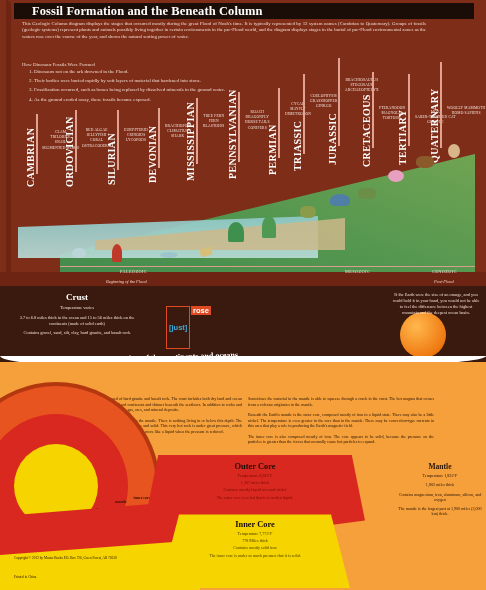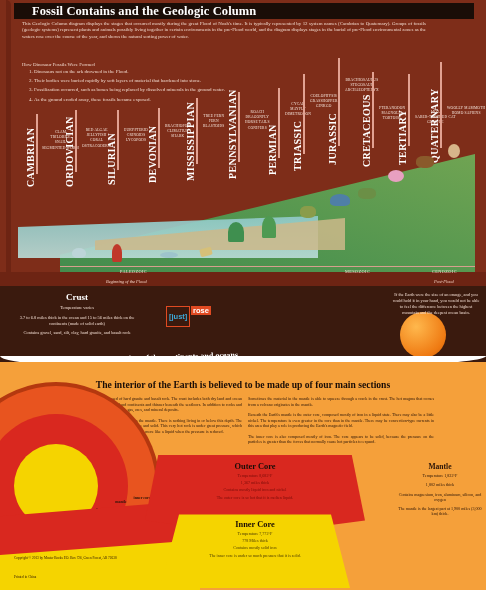--- a/index.html
+++ b/index.html
@@ -45,21 +45,21 @@
   .crit{position:absolute;border-radius:50%;}
 
   
   .crustband{position:absolute;left:0;top:286px;width:486px;height:82px;background:#3a1a0e;}
   .crustbox{position:absolute;left:14px;top:292px;width:126px;color:#f3ddd2;text-align:center;}
   .crustbox h2{margin:0 0 3px 0;font-size:9px;color:#fff;font-weight:bold;}
   .crustbox p{margin:0 0 4px 0;font-size:4.4px;line-height:5.8px;}
   .orange-box{position:absolute;left:392px;top:292px;width:88px;color:#f3ddd2;font-size:4.4px;line-height:5.9px;text-align:center;}
 
   .just{position:absolute;left:166px;top:306px;width:46px;height:12px;}
-  .just .b1{position:absolute;left:0;top:0;border:1.2px solid #e04a22;padding:5px 2px;color:#3da8d8;font-weight:bold;font-size:7.5px;font-family:"Liberation Sans",sans-serif;background:#3a1a0e;}
+  .just .b1{position:absolute;left:0;top:0;border:1.2px solid #e04a22;padding:16px 2px;color:#3da8d8;font-weight:bold;font-size:7.5px;font-family:"Liberation Sans",sans-serif;background:#3a1a0e;}
   .just .b2{position:absolute;left:25px;top:0;background:#e04a22;color:#fff;font-weight:bold;font-size:7.5px;padding:0 2px;font-family:"Liberation Sans",sans-serif;}
   .question{position:absolute;left:218px;top:303px;width:170px;color:#f0a513;font-weight:bold;font-size:7.3px;line-height:8.6px;font-family:"Liberation Serif",serif;}
 
   .tagline{position:absolute;left:24px;top:352px;width:330px;color:#fff;font-weight:bold;font-size:8px;
            font-family:"Liberation Serif",serif;transform:rotate(-2deg);}
 
   
   .mainorange{position:absolute;left:0;top:362px;width:486px;height:228px;background:#f5a03a;}
   .whitewave{position:absolute;left:0;top:356px;width:486px;height:14px;background:#fff;
              border-radius:0 0 60% 40%/0 0 100% 100%;}
@@ -111,21 +111,21 @@
 <body>
 
 <div class="page">
 
   <div class="leftedge"></div>
 
   <div class="top">
     <div class="leftedge2"></div>
 
     <div class="title-bar">
-      <h1>Fossil Contains and the Geologic Column</h1>
+      <h1>Fossil Formation and the Beneath Column</h1>
     </div>
 
     <div class="intro">This Geologic Column diagram displays the stages that occurred mostly during the great Flood of Noah's time. It is typically represented by 12 system names (Cambrian to Quaternary). Groups of fossils (geologic systems) represent plants and animals possibly living together in certain environments in the pre-Flood world, and the diagram displays stages in the burial of pre-Flood environmental zones as the waters rose over the course of the year, and shows the natural sorting power of water.</div>
     <div class="howhead">How Dinosaur Fossils Were Formed</div>
     <ol class="steps">
       <li>Dinosaurs not on the ark drowned in the Flood.</li>
       <li>Their bodies were buried rapidly by soft layers of material that hardened into stone.</li>
       <li>Fossilization occurred, such as bones being replaced by dissolved minerals in the ground water.</li>
       <li>As the ground eroded away, these fossils became exposed.</li>
     </ol>
@@ -296,21 +296,20 @@
 
   <div class="orangefruit"></div>
   <div class="bluesleeve"></div>
   <div class="orange-box">If the Earth were the size of an orange, and you could hold it in your hand, you would not be able to feel the difference between the highest mountain and the deepest ocean basin.</div>
 
   <div class="whitewave"></div>
   <div class="tagline">The crust is very thin and consists of the continents and oceans.</div>
 
   <div class="mainorange"></div>
 
-  <div class="mainhead">The interior of the Earth is believed to be made up of four main sections</div>
 
   <div class="col colL">
     <p>Most of the Earth's crust is composed of hard granite and basalt rock. The crust includes both dry land and ocean floor. The crust is thicker beneath the land continents and thinner beneath the seafloors. In addition to rocks and soil, the crust also contains water, coal, oil, gas, ores, and mineral deposits.</p>
     <p>Beneath the crust, there is a thick layer known as the mantle. There is nothing living in or below this depth. The rocks in the upper part of the mantle are very dense and solid. This very hot rock is under great pressure, which causes it to behave like a solid sometimes but become more like a liquid when the pressure is reduced.</p>
   </div>
   <div class="col colR">
     <p>Sometimes the material in the mantle is able to squeeze through a crack in the crust. The hot magma that comes from a volcano originates in the mantle.</p>
     <p>Beneath the Earth's mantle is the outer core, composed mostly of iron in a liquid state. There may also be a little nickel. The temperature is even greater in the core than in the mantle. There may be convection-type currents in this area that play a role in producing the Earth's magnetic field.</p>
     <p>The inner core is also composed mostly of iron. The core appears to be solid, because the pressure on the particles is greater than the forces that normally cause hot particles to expand.</p>
   </div>

